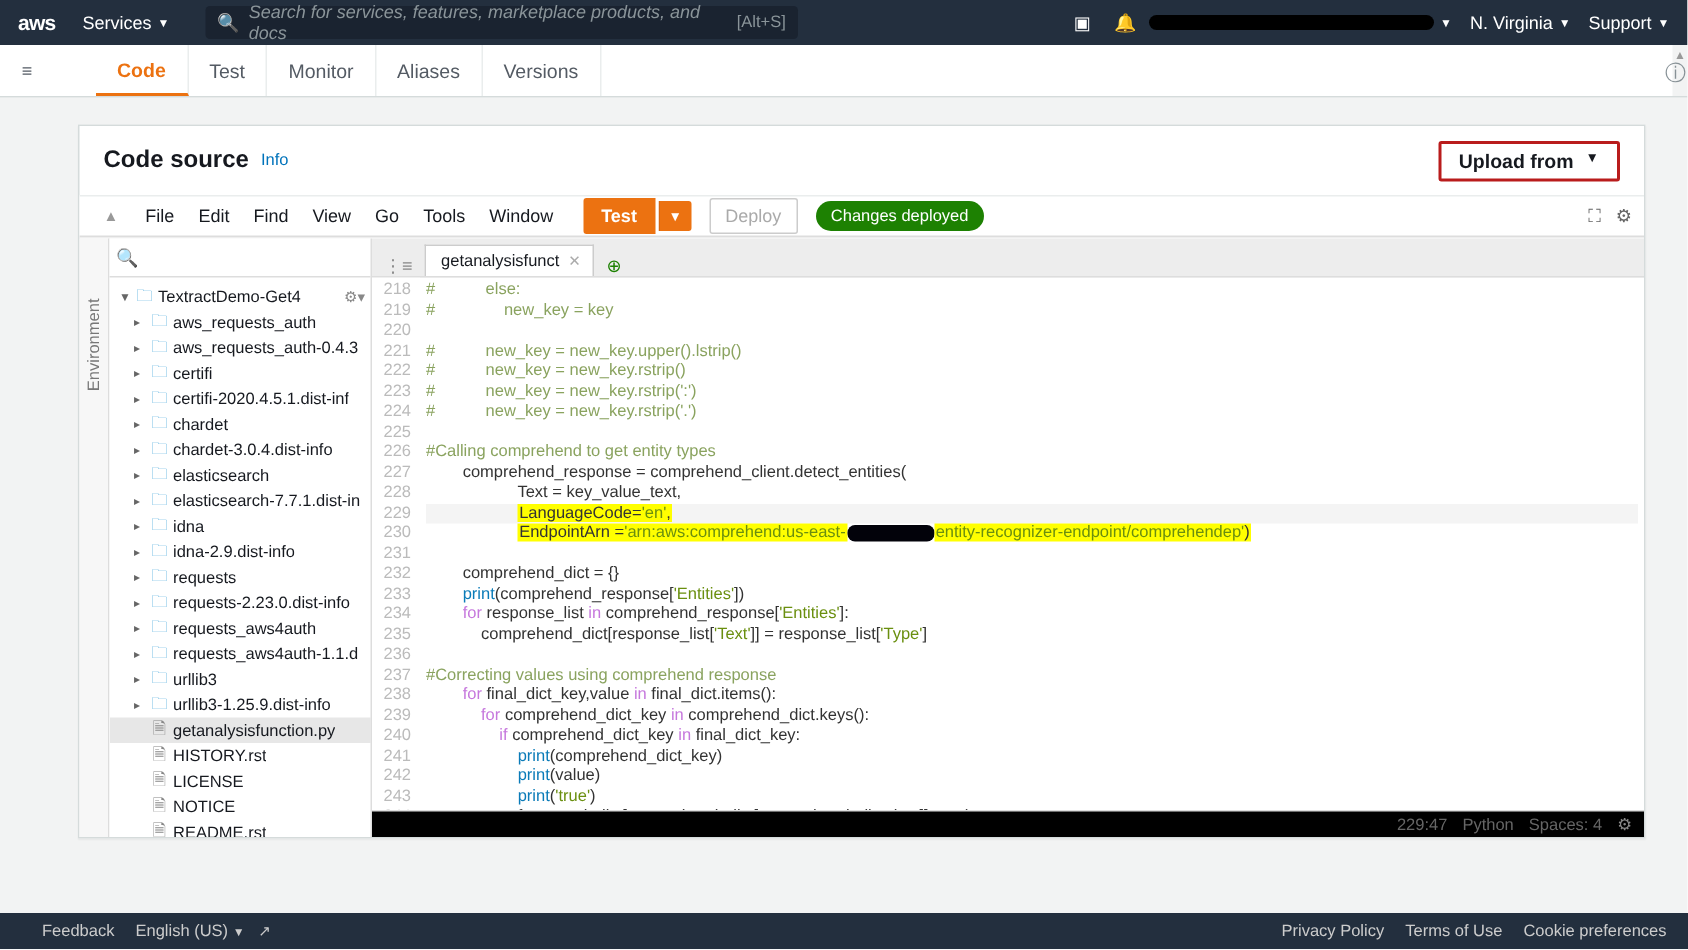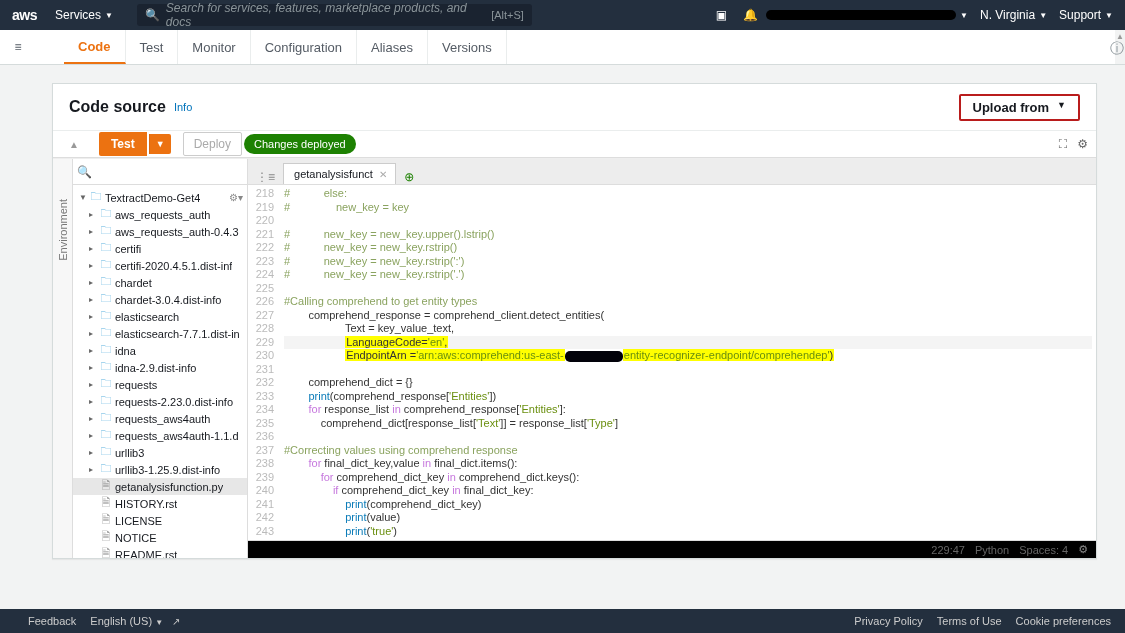--- a/index.html
+++ b/index.html
@@ -36,21 +36,21 @@
 .info-link { color: #0073bb; font-size: 11px; margin-left: 8px; cursor: pointer; }
 .upload-btn { margin-left: auto; border: 2px solid #b91c1c; background: #fff; padding: 4px 12px; border-radius: 2px; cursor: pointer; display: flex; align-items: flex-start; gap: 8px; font-weight: bold; font-size: 13px;}
 
 
 .ide-menubar { height: 28px; display: flex; align-items: center; border-top: 1px solid #eaeded; border-bottom: 1px solid #ddd; padding: 0 8px; gap: 2px; background:#fff;}
 .caret-up { color:#999; margin:0 8px; font-size:10px;}
 .menu-item { padding: 0 8px; font-size: 12px; color: #16191f; cursor: pointer; }
 .test-btn { background: #ec7211; color: #fff; padding: 5px 12px; border-radius: 2px 0 0 2px; font-size: 12px; font-weight: bold; cursor: pointer; margin-left: 10px;}
 .test-caret { background: #ec7211; color:#fff; padding:5px 6px; border-left:1px solid #d86610; border-radius:0 2px 2px 0; font-size:9px; cursor:pointer;}
 .deploy-btn { border: 1px solid #ccc; color: #aaa; padding: 4px 10px; border-radius: 2px; margin-left: 10px; font-size: 12px; cursor: default;}
-.chip-green { background: #1d8102; color: #fff; padding: 4px 10px; border-radius: 10px; font-size: 11px; }
+.chip-green { background: #1d8102; color: #fff; padding: 4px 10px; border-radius: 10px; margin-left: 10px; font-size: 11px; }
 .ide-right { margin-left: auto; display: flex; gap: 10px; color: #666; }
 .ide-right .ic{ cursor:pointer; }
 
 
 .ide-body { display: flex; height: 400px; border-top:1px solid #eee;}
 .env-rail { width: 20px; background: #f7f7f7; border-right: 1px solid #ddd; display: flex; align-items: flex-start; justify-content: center; padding-top: 40px; color:#777;}
 .env-rail span { writing-mode: vertical-rl; transform: rotate(180deg); font-size: 11px; }
 .file-panel { width: 175px; border-right: 1px solid #ddd; display: flex; flex-direction: column; background:#fff;}
 .goto-row { height: 26px; display: flex; align-items: center; border-bottom: 1px solid #ddd; }
 .mag2 { width: 24px; text-align: center; color: #999; cursor:pointer;}
@@ -119,41 +119,41 @@
     <span class="svc-caret">▼</span>
   </div>
 </div>
 
 <div class="tabs-row">
   <div class="hamb">≡</div>
   <div class="tabs" id="tabs">
       <div class="tab active">Code</div>
       <div class="tab">Test</div>
       <div class="tab">Monitor</div>
-      <div class="tab">Configuration</div>
       <div class="tab">Aliases</div>
       <div class="tab">Versions</div>
     </div>
   <div class="scroll-ind">▲</div>
 </div>
 <span class="info-circle">ⓘ</span>
 
 <div class="main-area">
   <div class="card">
     <div class="card-header">
       <span class="card-title">Code source</span>
       <span class="info-link">Info</span>
       <div class="upload-btn">
         <span>Upload from</span>
         <span style="font-size:9px;">▼</span>
       </div>
     </div>
 
     <div class="ide-menubar">
       <span class="caret-up">▲</span>
+      <span id="menus"><span class="menu-item">File</span><span class="menu-item">Edit</span><span class="menu-item">Find</span><span class="menu-item">View</span><span class="menu-item">Go</span><span class="menu-item">Tools</span><span class="menu-item">Window</span></span>
       <span class="test-btn">Test</span>
       <span class="test-caret">▼</span>
       <span class="deploy-btn">Deploy</span>
       <span class="chip-green">Changes deployed</span>
       <div class="ide-right">
         <span class="ic">⛶</span>
         <span class="ic">⚙</span>
       </div>
     </div>
 

